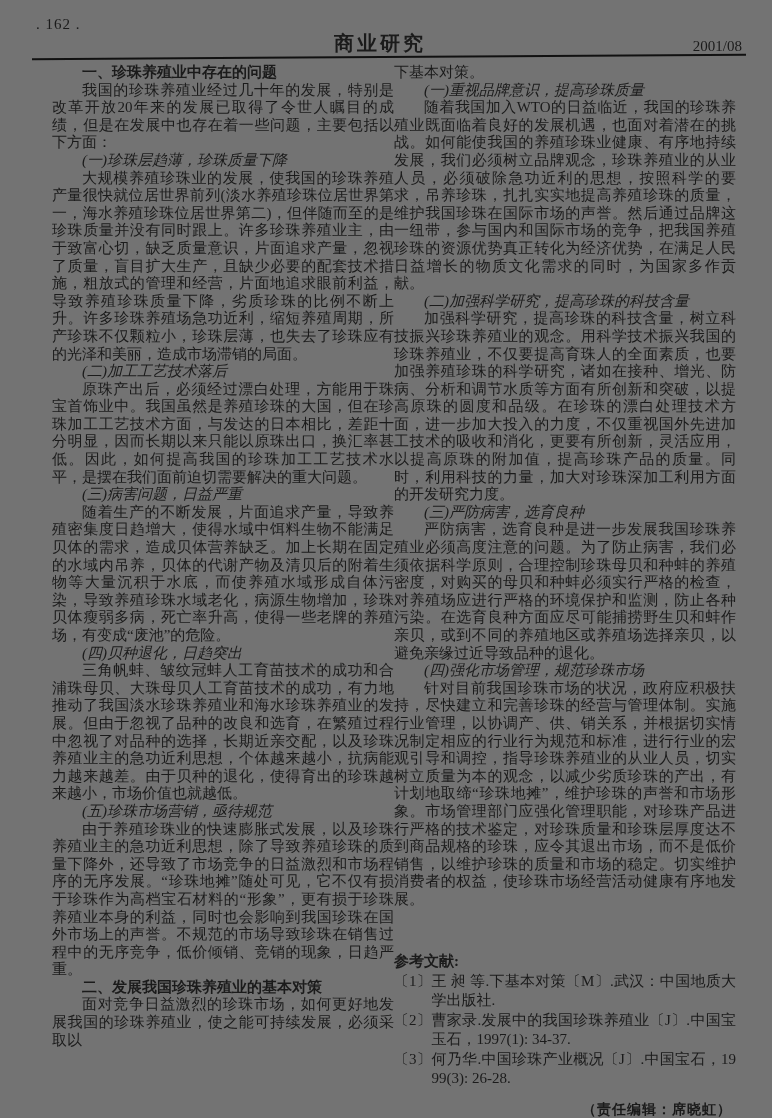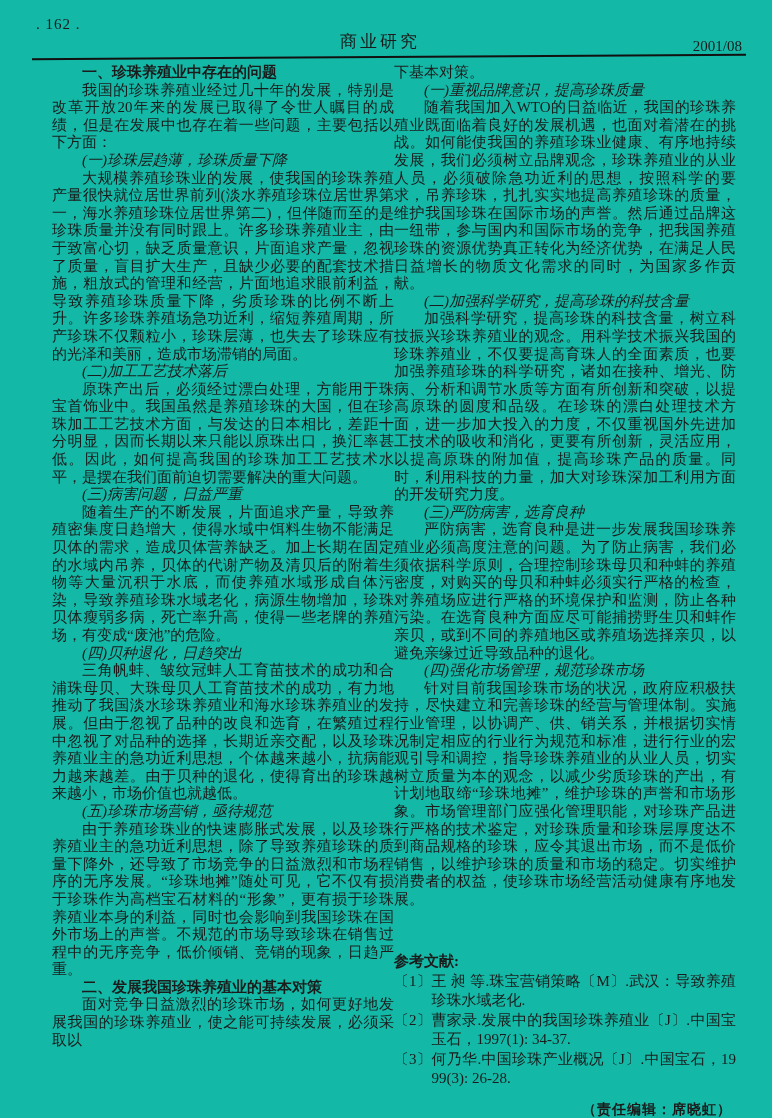--- a/index.html
+++ b/index.html
@@ -5,30 +5,30 @@
   html,body{margin:0;padding:0;}
   body{
     width:772px;height:1118px;
     background:#e9e8e4;
     font-family:"Liberation Serif","DejaVu Serif",serif;
     -webkit-font-smoothing:antialiased;
   }
   .page{
     position:relative;
     width:772px;height:1118px;
-    background:#14b8a6;
+    background:#737373;
     color:#1b1b1b;
     overflow:hidden;
     box-sizing:border-box;
   }
   
   .hdr{position:absolute;top:0;left:0;right:0;height:60px;}
   .page-no{position:absolute;left:36px;top:16px;font-size:15px;letter-spacing:1px;}
   .j-title{position:absolute;left:0;right:12px;top:30px;text-align:center;
-           font-size:17px;font-weight:normal;letter-spacing:3px;}
+           font-size:20px;font-weight:bold;letter-spacing:3px;}
   .issue{position:absolute;right:30px;top:38px;font-size:15px;}
   .hdr-rule{position:absolute;left:32px;right:26px;top:56px;height:2px;background:#111;
             transform:rotate(-0.35deg);}
   
   .cols{
     position:absolute;top:64px;left:52px;right:36px;bottom:8px;
     display:flex;
   }
   .col{flex:1;min-width:0;}
   p{margin:0;font-size:15px;line-height:17.6px;text-align:justify;
@@ -85,21 +85,21 @@
       <p class="para">加强科学研究，提高珍珠的科技含量，树立科技振兴珍珠养殖业的观念。用科学技术振兴我国的珍珠养殖业，不仅要提高育珠人的全面素质，也要加强养殖珍珠的科学研究，诸如在接种、增光、防病、分析和调节水质等方面有所创新和突破，以提高原珠的圆度和品级。在珍珠的漂白处理技术方面，进一步加大投入的力度，不仅重视国外先进加工技术的吸收和消化，更要有所创新，灵活应用，以提高原珠的附加值，提高珍珠产品的质量。同时，利用科技的力量，加大对珍珠深加工利用方面的开发研究力度。</p>
       <p class="sub">(三)严防病害，选育良种</p>
       <p class="para">严防病害，选育良种是进一步发展我国珍珠养殖业必须高度注意的问题。为了防止病害，我们必须依据科学原则，合理控制珍珠母贝和种蚌的养殖密度，对购买的母贝和种蚌必须实行严格的检查，对养殖场应进行严格的环境保护和监测，防止各种污染。在选育良种方面应尽可能捕捞野生贝和蚌作亲贝，或到不同的养殖地区或养殖场选择亲贝，以避免亲缘过近导致品种的退化。</p>
       <p class="sub">(四)强化市场管理，规范珍珠市场</p>
       <p class="para">针对目前我国珍珠市场的状况，政府应积极扶持，尽快建立和完善珍珠的经营与管理体制。实施行业管理，以协调产、供、销关系，并根据切实情况制定相应的行业行为规范和标准，进行行业的宏观引导和调控，指导珍珠养殖业的从业人员，切实树立质量为本的观念，以减少劣质珍珠的产出，有计划地取缔“珍珠地摊”，维护珍珠的声誉和市场形象。市场管理部门应强化管理职能，对珍珠产品进行严格的技术鉴定，对珍珠质量和珍珠层厚度达不到商品规格的珍珠，应令其退出市场，而不是低价销售，以维护珍珠的质量和市场的稳定。切实维护消费者的权益，使珍珠市场经营活动健康有序地发展。</p>
 
       <p class="refs-title">参考文献:</p>
 
       <div class="ref">
         <span class="ref-label">〔1〕</span>
-        <span class="ref-text">王 昶 等.珠宝营销策略〔M〕.武汉：导致养殖珍珠水域老化.</span>
+        <span class="ref-text">王 昶 等.下基本对策〔M〕.武汉：中国地质大学出版社.</span>
       </div>
       <div class="ref">
         <span class="ref-label">〔2〕</span>
         <span class="ref-text">曹家录.发展中的我国珍珠养殖业〔J〕.中国宝玉石，1997(1): 34-37.</span>
       </div>
       <div class="ref">
         <span class="ref-label">〔3〕</span>
         <span class="ref-text">何乃华.中国珍珠产业概况〔J〕.中国宝石，1999(3): 26-28.</span>
       </div>
 

